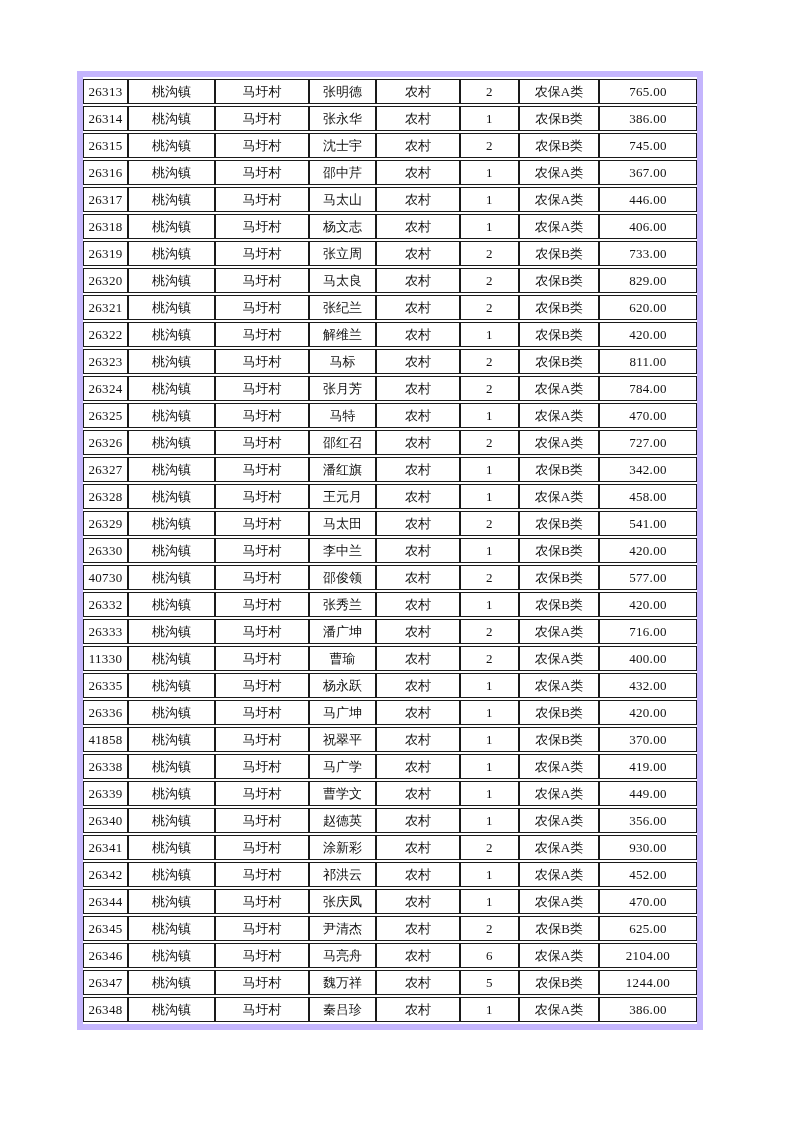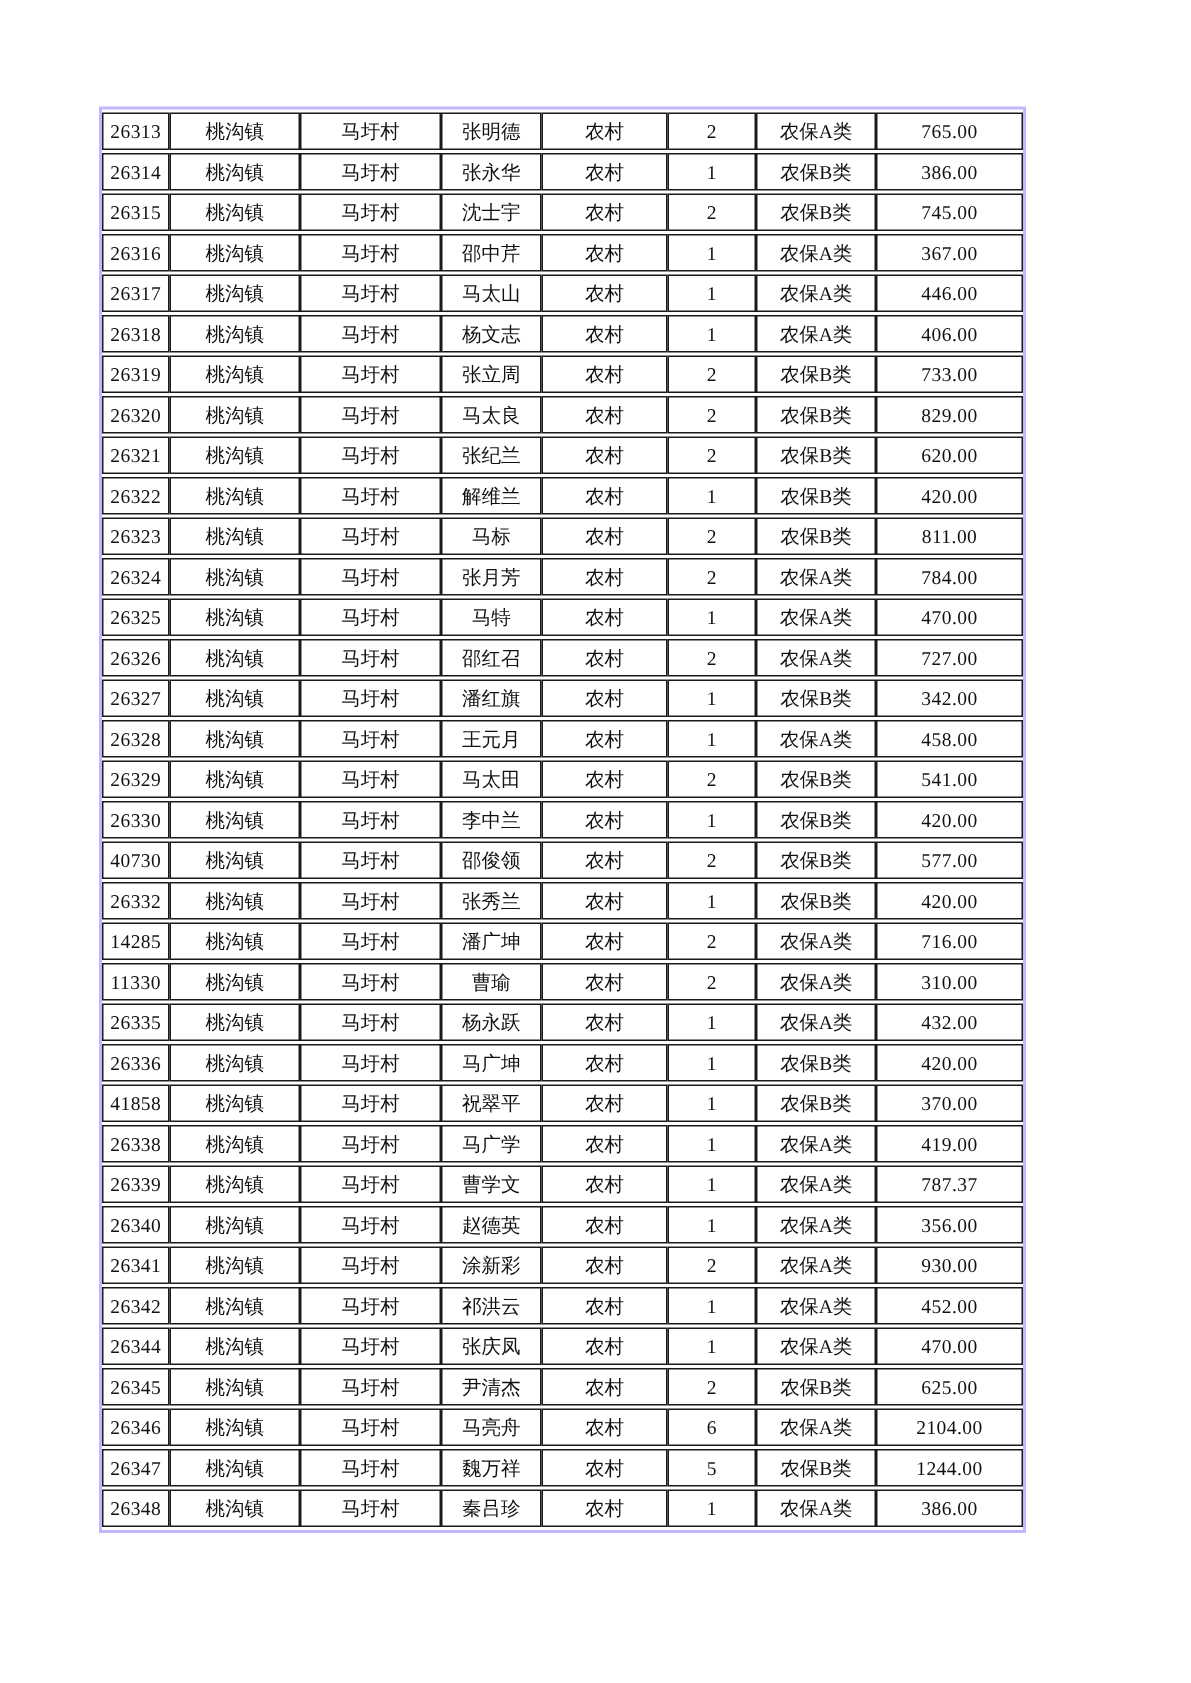--- a/index.html
+++ b/index.html
@@ -10,26 +10,26 @@
   }
   .page {
     position: relative;
     width: 794px;
     height: 1122px;
     background: #ffffff;
     overflow: hidden;
   }
   table.grid {
     position: absolute;
-    left: 66px;
+    left: 77px;
     top: 71px;
     width: 614px;
     border-collapse: separate;
     border-spacing: 0 2px;
-    border: 2px solid #c4b5fd;
+    border: 6px solid #c4b5fd;
     background: #ffffff;
     table-layout: fixed;
   }
   table.grid td {
     border: 1px solid #1a1a1a;
     height: 23px;
     padding: 0 2px;
     text-align: center;
     vertical-align: middle;
     font-size: 13px;
@@ -253,38 +253,38 @@
           <td class="num">26332</td>
           <td>桃沟镇</td>
           <td>马圩村</td>
           <td>张秀兰</td>
           <td>农村</td>
           <td class="num">1</td>
           <td>农保B类</td>
           <td class="num">420.00</td>
         </tr>
         <tr>
-          <td class="num">14285</td>
+          <td class="num">26333</td>
           <td>桃沟镇</td>
           <td>马圩村</td>
           <td>潘广坤</td>
           <td>农村</td>
           <td class="num">2</td>
           <td>农保A类</td>
           <td class="num">716.00</td>
         </tr>
         <tr>
           <td class="num">11330</td>
           <td>桃沟镇</td>
           <td>马圩村</td>
           <td>曹瑜</td>
           <td>农村</td>
           <td class="num">2</td>
           <td>农保A类</td>
-          <td class="num">310.00</td>
+          <td class="num">400.00</td>
         </tr>
         <tr>
           <td class="num">26335</td>
           <td>桃沟镇</td>
           <td>马圩村</td>
           <td>杨永跃</td>
           <td>农村</td>
           <td class="num">1</td>
           <td>农保A类</td>
           <td class="num">432.00</td>
@@ -320,21 +320,21 @@
           <td class="num">419.00</td>
         </tr>
         <tr>
           <td class="num">26339</td>
           <td>桃沟镇</td>
           <td>马圩村</td>
           <td>曹学文</td>
           <td>农村</td>
           <td class="num">1</td>
           <td>农保A类</td>
-          <td class="num">787.37</td>
+          <td class="num">449.00</td>
         </tr>
         <tr>
           <td class="num">26340</td>
           <td>桃沟镇</td>
           <td>马圩村</td>
           <td>赵德英</td>
           <td>农村</td>
           <td class="num">1</td>
           <td>农保A类</td>
           <td class="num">356.00</td>

